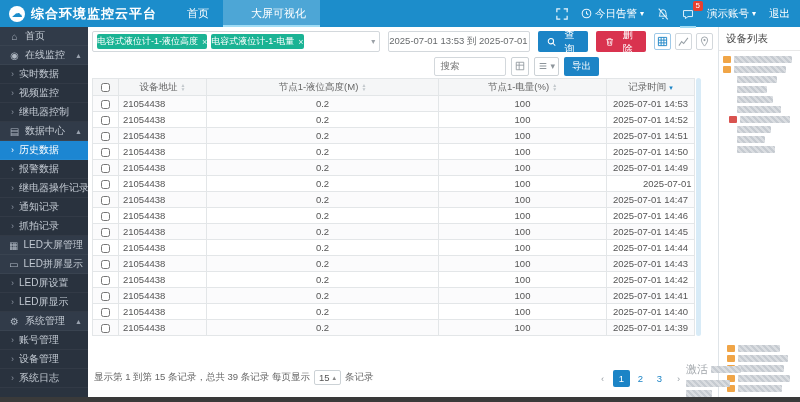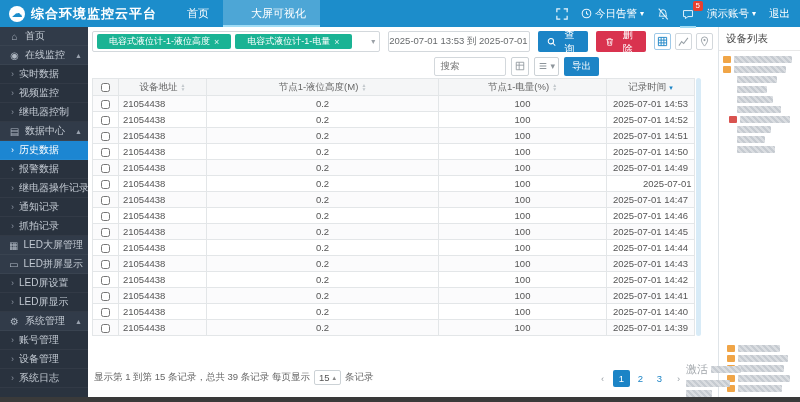--- a/index.html
+++ b/index.html
@@ -51,21 +51,21 @@
     background-image:linear-gradient(45deg,#c6cbd1 25%,#dadde1 25%,#dadde1 50%,#c6cbd1 50%,#c6cbd1 75%,#dadde1 75%);
     background-size:6px 6px; }
   .rp-bottom { position:absolute; left:4px; right:2px; bottom:2px; }
 
   
   .main { position:absolute; left:88px; top:27px; right:83px; bottom:5px; background:#fff; }
 
   .filter-row { position:absolute; left:4px; top:4px; right:4px; height:21px; display:flex; align-items:center; gap:8px; }
   .tag-select { width:305px; height:21px; border:1px solid #d3d8dc; border-radius:2px; background:#fff;
     display:flex; align-items:center; gap:4px; padding:0 4px; cursor:pointer; }
-  .tag { background:#1ab394; color:#fff; font-size:9px; padding:1px 12px; border-radius:2px; display:flex; align-items:center; gap:4px; white-space:nowrap; }
+  .tag { background:#1ab394; color:#fff; font-size:9px; padding:1px 0; border-radius:2px; display:flex; align-items:center; gap:4px; white-space:nowrap; }
   .tag .x { font-size:9px; opacity:.85; cursor:pointer; }
   .sel-caret { margin-left:auto; color:#9aa0a6; font-size:8px; }
   .date-input { width:150px; height:21px; border:1px solid #d3d8dc; border-radius:2px; font-size:9.5px;
     color:#676a6c; text-align:center; font-family:inherit; }
   .btn { height:21px; border:none; border-radius:2px; color:#fff; font-size:10px; padding:0 9px;
     display:flex; align-items:center; gap:4px; cursor:pointer; font-family:inherit; }
   .btn-query { background:#1c84c6; }
   .btn-del { background:#d9334f; }
   .view-toggles { margin-left:auto; display:flex; gap:4px; }
   .vt { width:17px; height:17px; border:1px solid #d3d8dc; border-radius:2px; background:#fff;

